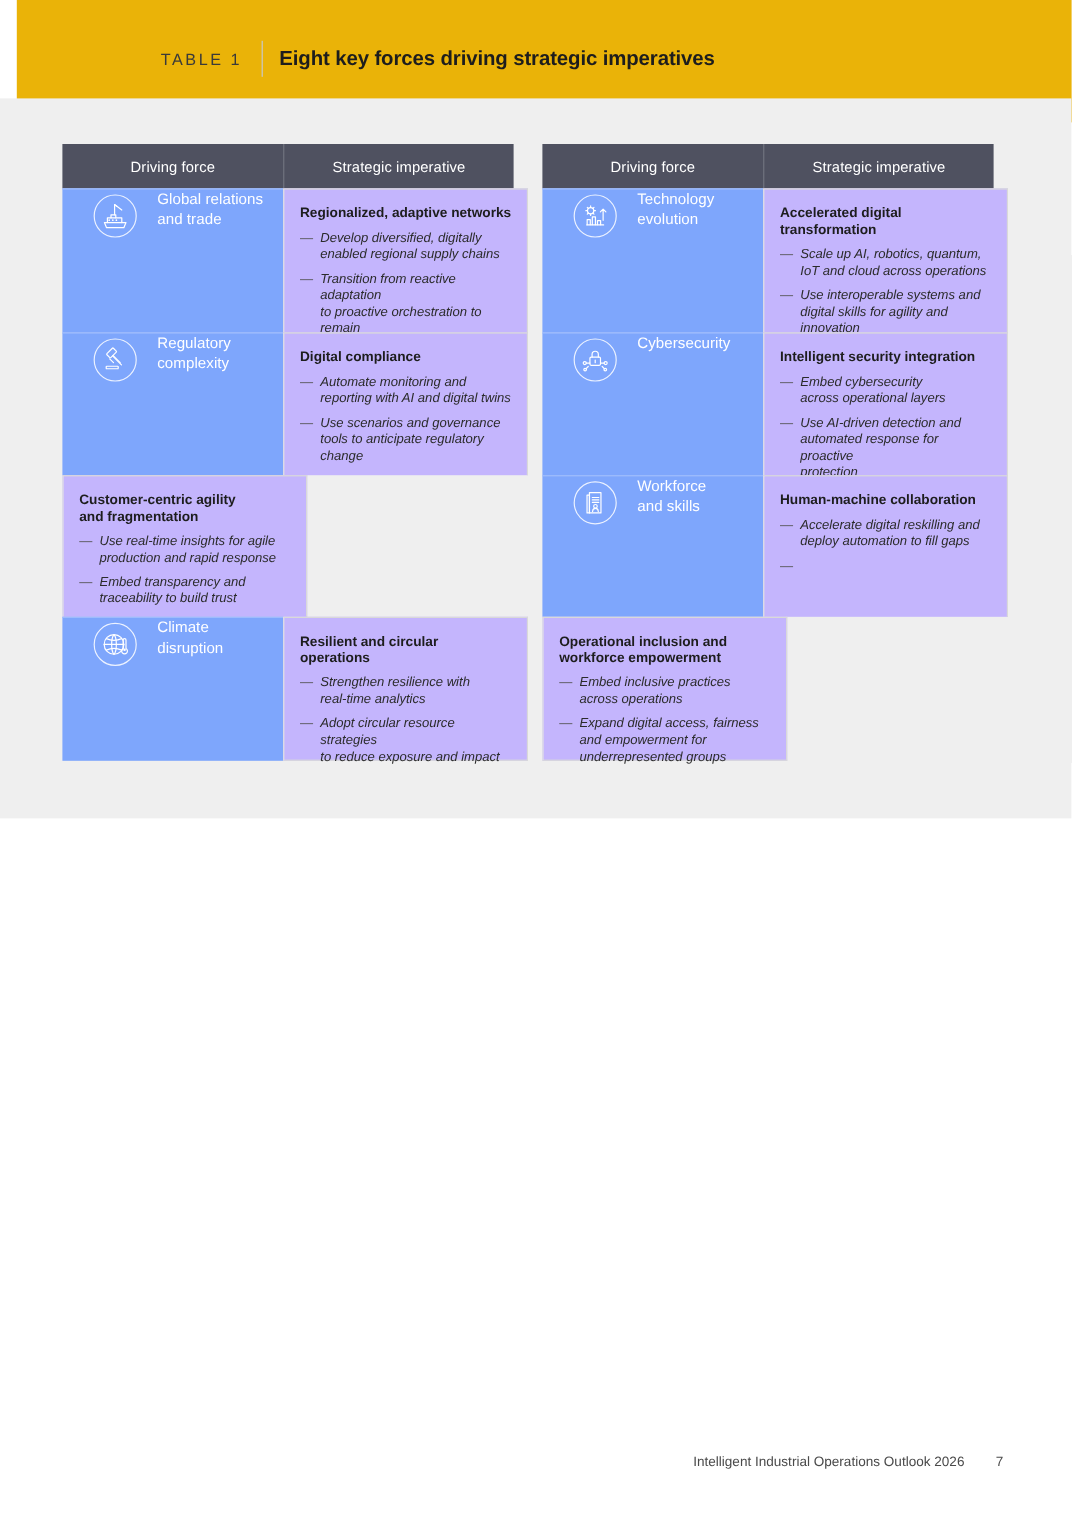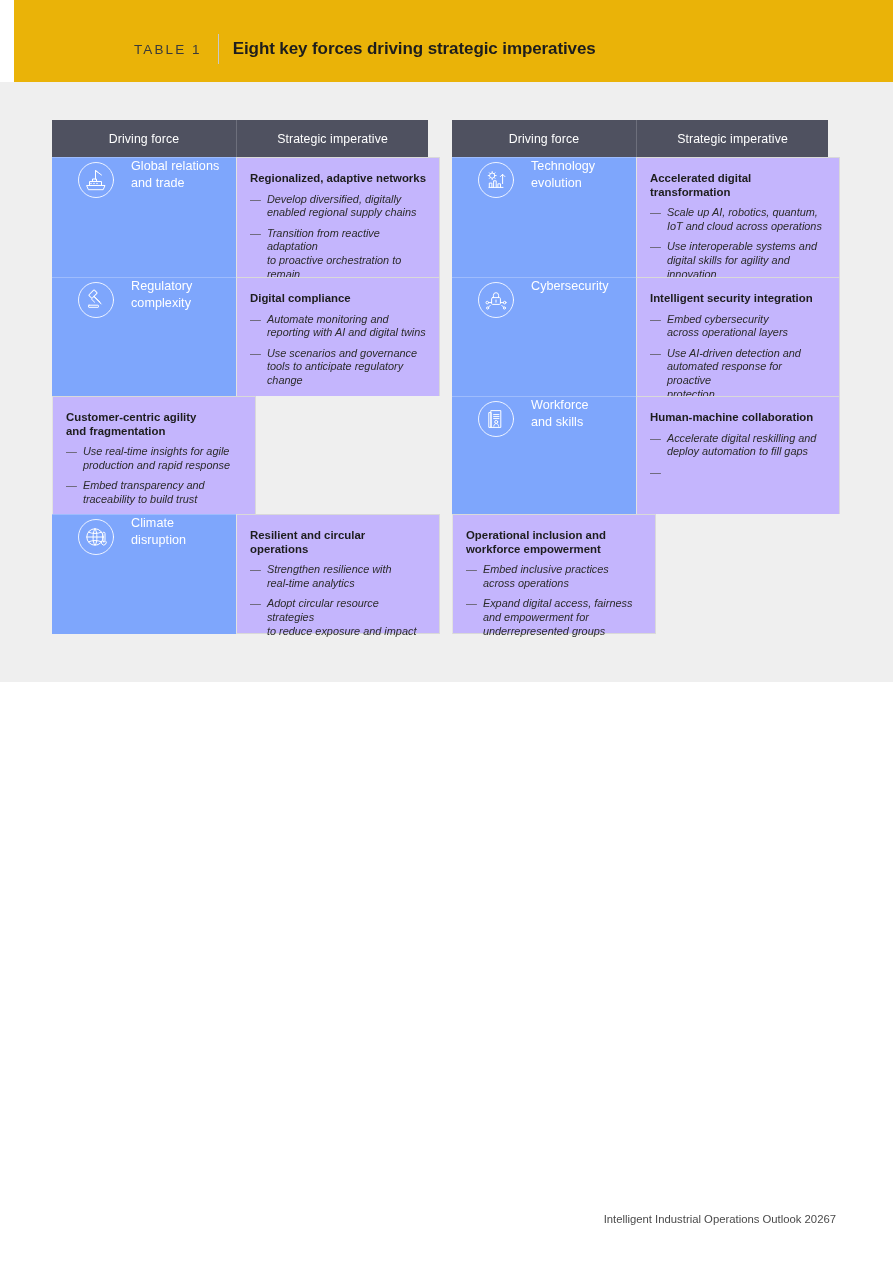--- a/index.html
+++ b/index.html
@@ -93,21 +93,21 @@
 
   
   .r0 .force-cell, .r0 .imp-cell { height: 120px; }
   .r1 .force-cell, .r1 .imp-cell { height: 119px; }
   .r2 .force-cell, .r2 .imp-cell { height: 118px; }
   .r3 .force-cell, .r3 .imp-cell { height: 120px; }
 
   
   .footer {
     position: absolute; right: 57px; bottom: 38px;
-    display: flex; align-items: flex-end; 
+    display: flex; align-items: flex-end; gap: 26px;
   }
   .footer-title { font-size: 11.3px; color: #4a4a4a; }
   .footer-page { font-size: 11.3px; color: #4a4a4a; }
 </style>
 </head>
 <body>
 
 <div class="page">
 
   <div class="title-band">

